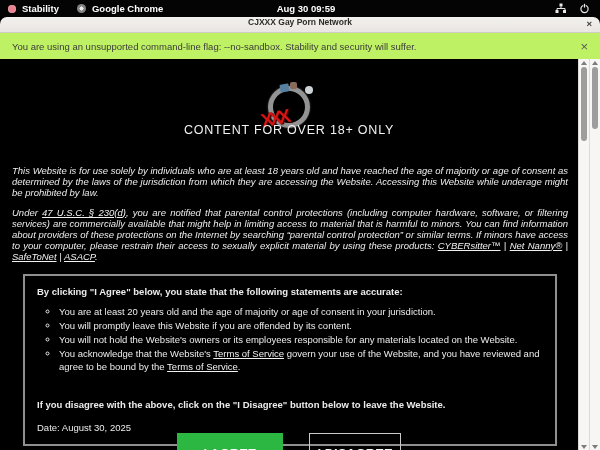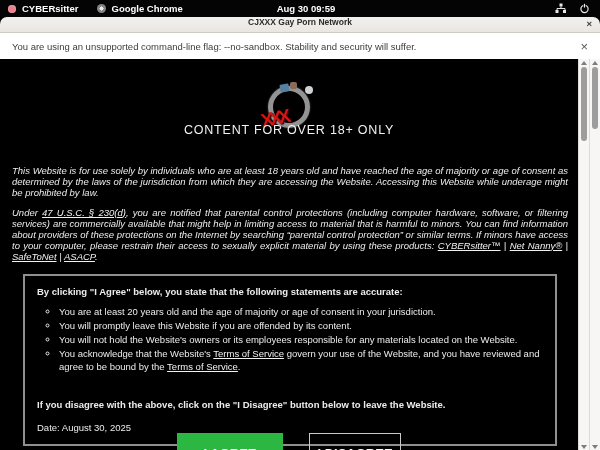--- a/index.html
+++ b/index.html
@@ -19,21 +19,21 @@
   .tb-right svg{display:block;}
 
   
   .titlebar{position:relative;height:15px;background:linear-gradient(#f3f1ee,#e9e6e2);
             border-bottom:1px solid #cfcbc5;border-radius:7px 7px 0 0;
             display:flex;align-items:flex-start;justify-content:center;
             font-size:8.5px;font-weight:bold;color:#2e2c29;}
   .win-close{position:absolute;right:8px;top:1px;font-size:9.5px;font-weight:bold;color:#3a3a3a;cursor:pointer;}
 
   
-  .infobar{height:26px;background:#ffffff;display:flex;align-items:center;
+  .infobar{height:26px;background:#bef264;display:flex;align-items:center;
            padding:0 12px;font-size:9.5px;color:#3d3c3a;}
   .infobar-close{margin-left:auto;font-size:13px;color:#5a5a5a;cursor:pointer;line-height:1;}
 
   
   .page{position:relative;height:392px;background:#000;color:#ececec;}
 
   
   .scroll-col{position:absolute;top:0;right:0;bottom:0;width:22px;display:flex;z-index:5;}
   .sb{position:relative;width:11px;background:#f7f6f4;border-left:1px solid #dddbd8;box-sizing:border-box;}
   .sb-arrow{position:absolute;left:50%;transform:translateX(-50%);width:0;height:0;
@@ -82,21 +82,21 @@
 </style>
 </head>
 <body>
 
 <div class="screen">
 
   <div class="top-bar">
     <div class="tb-left">
       <div class="tb-item">
         <span class="rec-dot"></span>
-        <span>CYBERsitter</span>
+        <span>Stability</span>
       </div>
       <div class="tb-item">
         <span class="chrome-ico"></span>
         <span>Google Chrome</span>
       </div>
     </div>
     <div class="tb-center">Aug 30 09:59</div>
     <div class="tb-right">
       <span>
         <svg width="12" height="11" viewBox="0 0 12 11">

